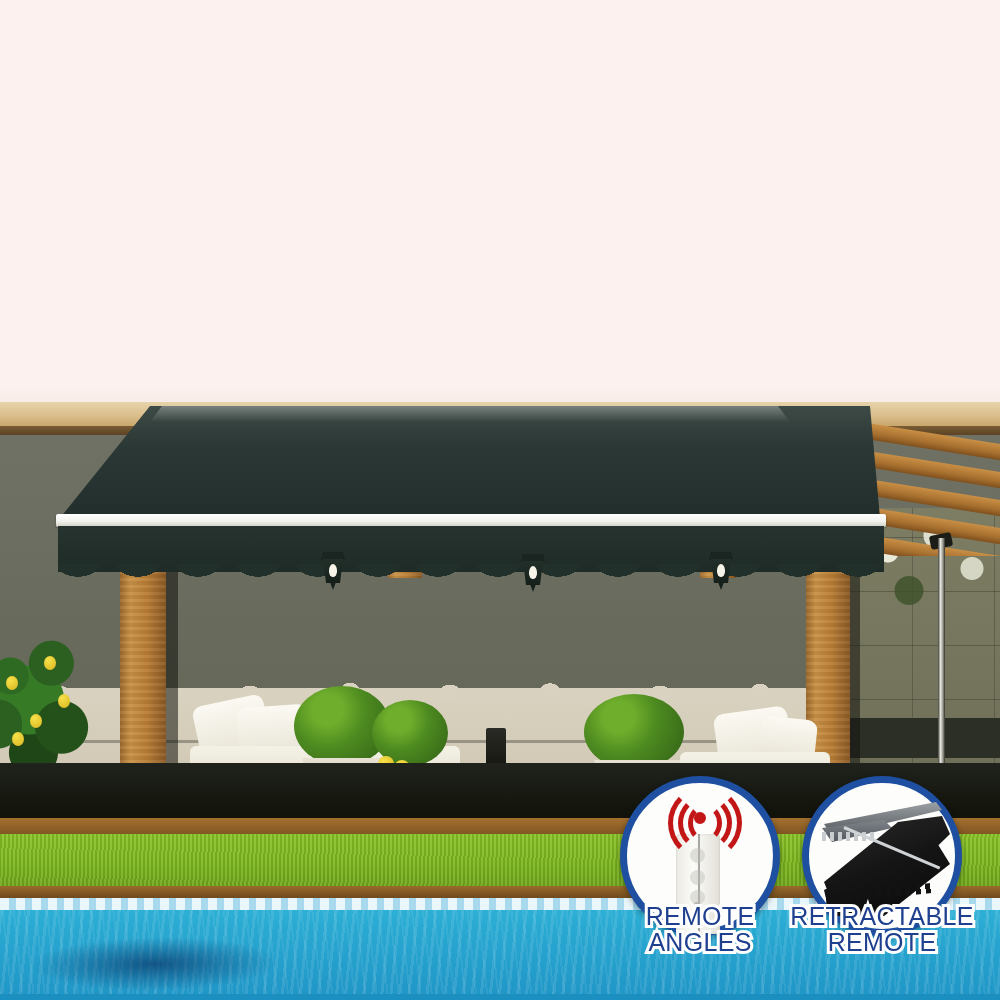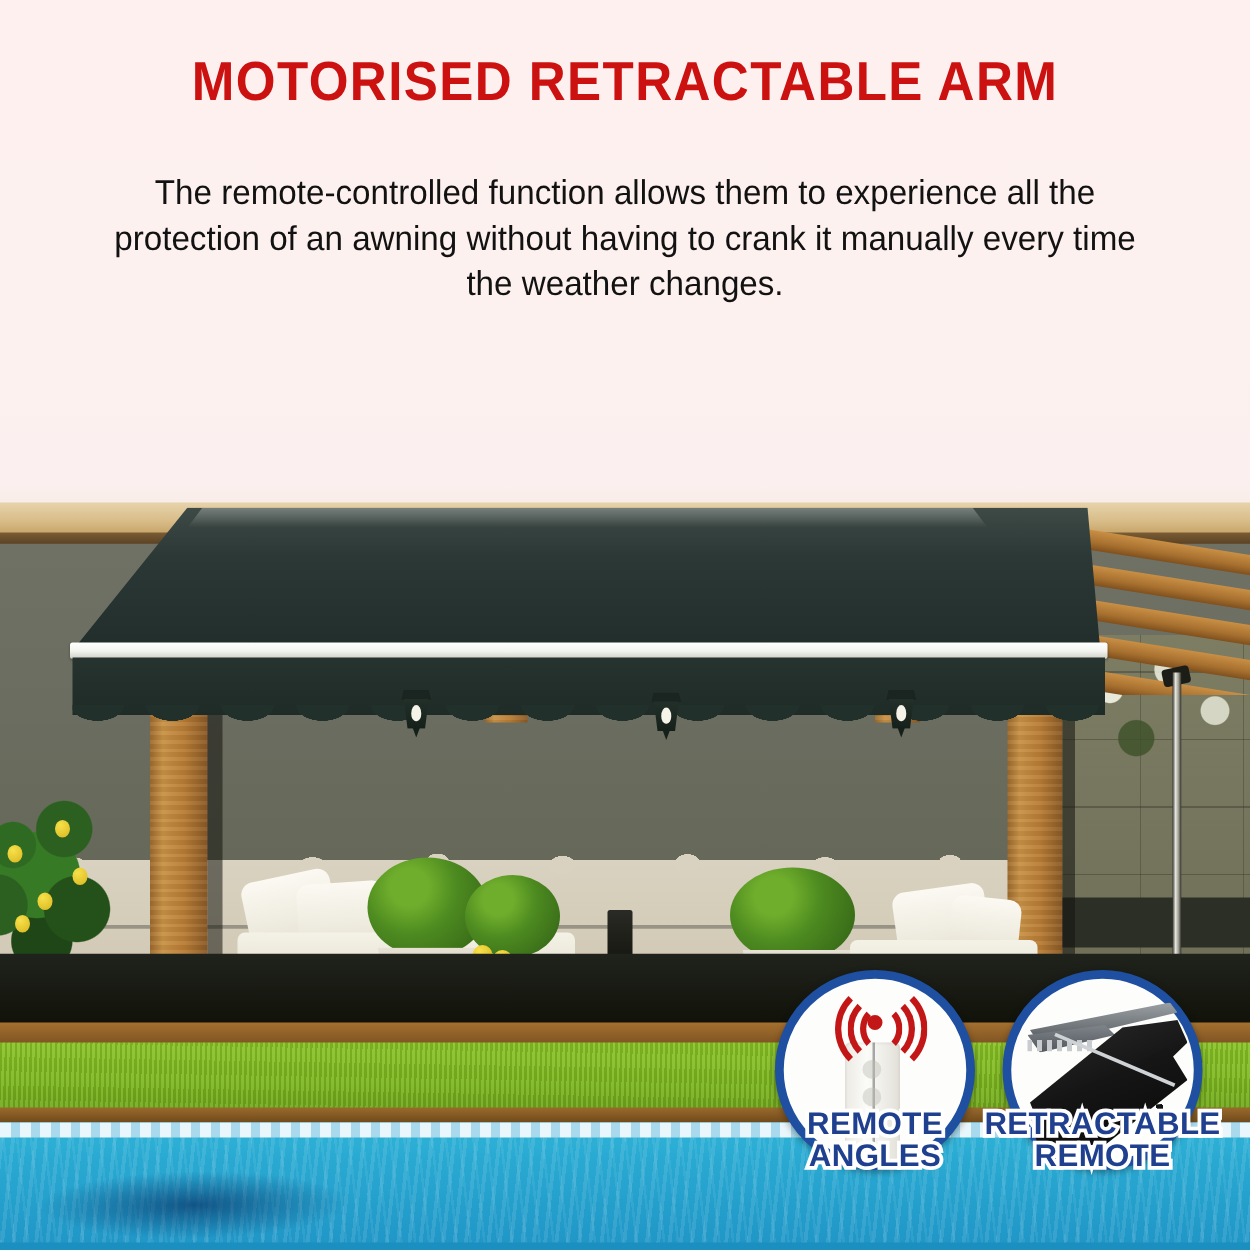--- a/index.html
+++ b/index.html
@@ -201,22 +201,22 @@
       radial-gradient(circle at 80% 55%, rgba(235,238,220,.8) 0 11px, transparent 12px),
       radial-gradient(circle at 35% 75%, rgba(60,80,40,.8) 0 14px, transparent 15px);}
 
   
   .badge{position:absolute;width:160px;height:160px;}
   .badge .ring{
     position:absolute;left:0;top:0;width:160px;height:160px;border-radius:50%;
     background:#fdfdfb;border:7px solid #1f4fa0;box-sizing:border-box;
     box-shadow:0 2px 6px rgba(0,0,0,.35);}
   .badge .label{
-    position:absolute;left:-22px;top:111px;width:204px;text-align:center;
-    font-size:25px;font-weight:bold;color:#1f3f8f;line-height:1.02;
+    position:absolute;left:-22px;top:128px;width:204px;text-align:center;
+    font-size:25px;font-weight:normal;color:#1f3f8f;line-height:1.02;
     letter-spacing:.3px;
     -webkit-text-stroke:6px #ffffff;paint-order:stroke fill;
     text-shadow:0 2px 0 rgba(255,255,255,.9);}
   .badge .label span{display:block;}
 
   
   .remote-body{position:absolute;left:56px;top:58px;width:44px;height:100px;
     background:linear-gradient(90deg,#eceae4 0%,#fbfbf8 40%,#e2e0d8 100%);
     border-radius:4px;box-shadow:inset 0 0 3px rgba(0,0,0,.12);}
   .remote-seam{position:absolute;left:78px;top:58px;width:2px;height:100px;background:rgba(70,70,70,.45);}
@@ -249,24 +249,20 @@
     background:repeating-linear-gradient(90deg,#121212 0 5px,transparent 5px 10px);
     transform:rotate(-6deg);transform-origin:left center;}
   .ang-edge{position:absolute;left:42px;top:50px;width:104px;height:3px;
     background:#cfd3d6;transform:rotate(23deg);transform-origin:left center;}
 </style>
 </head>
 <body>
 
 <div id="page">
 
-  <div class="header">
-    <div class="title">MOTORISED RETRACTABLE ARM</div>
-    <div class="subtitle">The remote-controlled function allows them to experience all the protection of an awning without having to crank it manually every time the weather changes.</div>
-  </div>
 
   <div class="photo">
 
     <div class="sky"></div>
     <div class="wall-dark"></div>
     <div class="wall-sun"></div>
     <div class="wall-sun-edge"></div>
     <div class="wall-line"></div>
     <div class="blockwall"></div>
     <div class="blockwall-base"></div>

